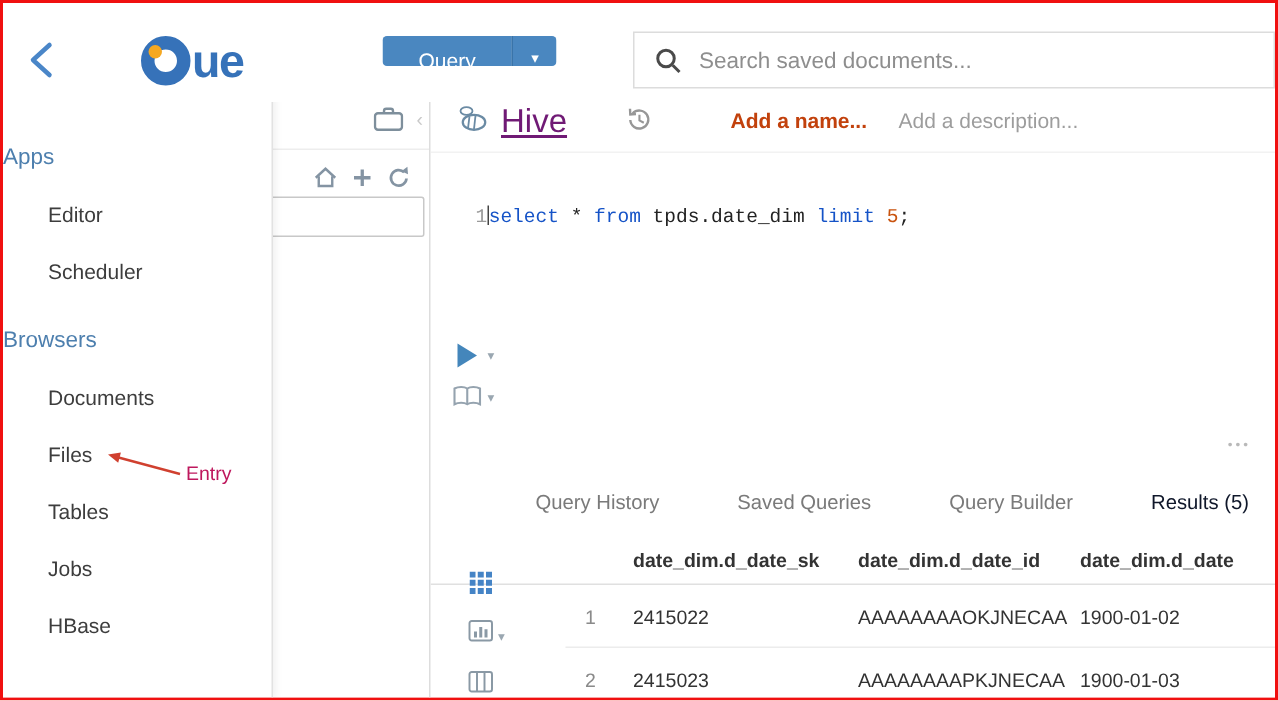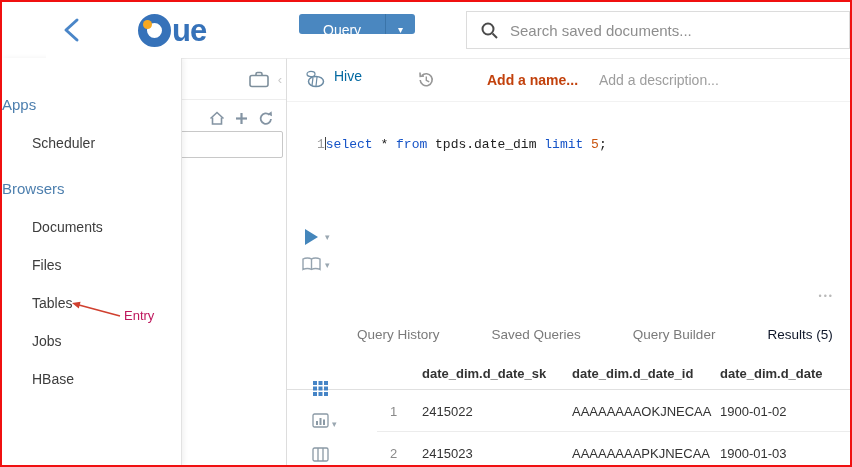--- a/index.html
+++ b/index.html
@@ -1,20 +1,20 @@
 <!DOCTYPE html>
 <html><head>
 <meta charset="utf-8">
 <style>
   html,body{margin:0;padding:0;}
   body{font-family:"Liberation Sans",sans-serif;background:#fff;}
   .screen{position:relative;width:852px;height:467px;box-sizing:border-box;border:2px solid #f01010;background:#fff;overflow:hidden;}
 
   
-  .topbar{position:absolute;left:0;top:0;right:0;height:56px;background:#fff;z-index:6;margin-left:44px;}
+  .topbar{position:absolute;left:0;top:10px;right:0;height:56px;background:#fff;z-index:6;}
   .back-btn{position:absolute;left:14px;top:14px;width:26px;height:28px;cursor:pointer;}
   .logo{position:absolute;left:92px;top:11px;display:flex;align-items:center;height:34px;cursor:pointer;}
   .logo-ring{width:33px;height:33px;border:9px solid #3672b9;border-radius:50%;box-sizing:border-box;position:relative;display:inline-block;}
   .logo-dot{position:absolute;width:9px;height:9px;border-radius:50%;background:#f6a821;left:-4px;top:-3px;}
   .logo-text{font-size:31px;font-weight:bold;color:#3672b9;letter-spacing:-1px;line-height:33px;margin-left:1px;}
   .query-btn{position:absolute;left:253px;top:12px;height:20px;display:flex;border-radius:3px;overflow:hidden;cursor:pointer;}
   .query-main{background:#4a87c0;color:#fff;font-size:14px;line-height:32px;padding:0 24px;}
   .query-caret{background:#4a87c0;border-left:1px solid #3a74a9;color:#fff;width:29px;text-align:center;line-height:32px;font-size:10px;}
   .searchbox{position:absolute;left:420px;top:9px;right:0;height:38px;border:1px solid #dcdcdc;display:flex;align-items:center;padding-left:14px;background:#fff;box-sizing:border-box;}
   .searchbox input{border:none;outline:none;flex:1;font-size:15px;color:#444;margin-left:10px;font-family:inherit;background:transparent;}
@@ -34,21 +34,21 @@
   .assist{position:absolute;left:180px;top:56px;bottom:0;width:105px;background:#fff;border-right:1px solid #ddd;border-top:1px solid #ececec;z-index:1;box-sizing:border-box;}
   .assist-header{height:40px;border-bottom:1px solid #ededed;display:flex;align-items:center;justify-content:flex-end;gap:9px;padding-right:4px;}
   .collapse-glyph{color:#c9c9c9;font-size:13px;line-height:1;}
   .assist-actions{display:flex;justify-content:flex-end;align-items:center;gap:10px;padding:10px 12px 0 0;}
   .assist-input{position:absolute;left:-40px;right:3px;top:72px;height:27px;border:1px solid #c8c8c8;border-radius:2px;background:#fff;box-sizing:border-box;}
 
   
   .main{position:absolute;left:285px;top:56px;right:0;bottom:0;background:#fff;border-top:1px solid #ececec;}
   .main-header{position:absolute;left:0;top:0;right:0;height:42px;border-bottom:1px solid #f2f2f2;}
   .hive-icon{position:absolute;left:16px;top:10px;}
-  .engine-label{position:absolute;left:47px;top:9px;font-size:14px;color:#0369a1;cursor:pointer;}
+  .engine-label{position:absolute;left:47px;top:9px;font-size:22px;color:#701a75;cursor:pointer;text-decoration:underline;}
   .history-icon{position:absolute;left:130px;top:12px;cursor:pointer;}
   .name-ph{position:absolute;left:200px;top:13px;font-size:14px;font-weight:bold;color:#c2410c;cursor:text;}
   .desc-ph{position:absolute;left:312px;top:13px;font-size:14px;color:#9d9d9d;cursor:text;}
 
   .code-line{position:absolute;left:30px;top:78px;font-family:"Liberation Mono","DejaVu Sans Mono",monospace;font-size:13px;white-space:pre;color:#222;cursor:text;}
   .gutter-num{color:#9a9a9a;}
   .caret-bar{display:inline-block;width:1px;height:13px;background:#444;vertical-align:-2px;}
   .tok-keyword{color:#1553c7;}
   .tok-number{color:#c9530e;}
 
@@ -212,20 +212,21 @@
     <span class="rail-chart-caret">▾</span>
     <svg class="rail-cols" width="17" height="15">
       <rect x="1" y="1" width="15" height="13" rx="1.5" fill="none" stroke="#8a99a5" stroke-width="1.3"></rect>
       <line x1="6" y1="1" x2="6" y2="14" stroke="#8a99a5" stroke-width="1.3"></line>
       <line x1="11" y1="1" x2="11" y2="14" stroke="#8a99a5" stroke-width="1.3"></line>
     </svg>
   </div>
 
   <div class="menu">
     <div class="m-label">Apps</div>
+    <div class="m-item">Editor</div>
     <div class="m-item">Scheduler</div>
     <div class="m-label second">Browsers</div>
     <div class="m-item">Documents</div>
     <div class="m-item">Files</div>
     <div class="m-item">Tables</div>
     <div class="m-item">Jobs</div>
     <div class="m-item">HBase</div>
   </div>
 
   <svg class="annotation-svg">

